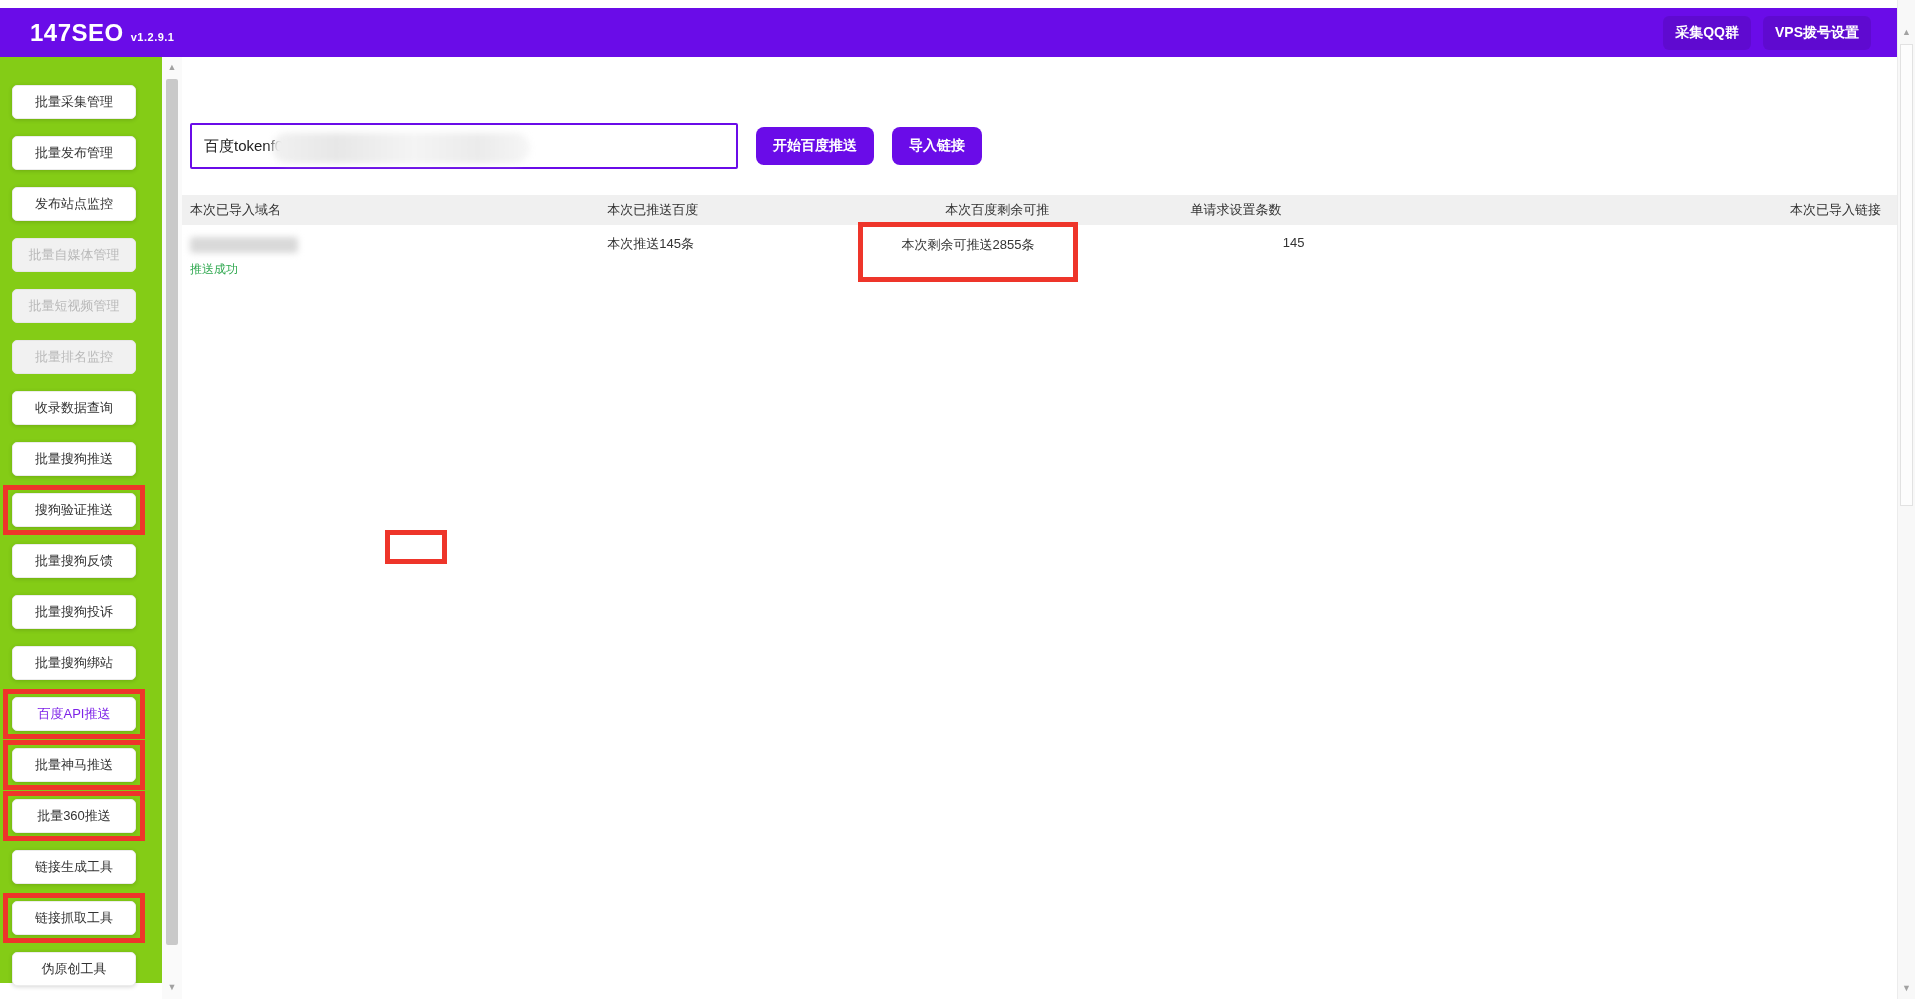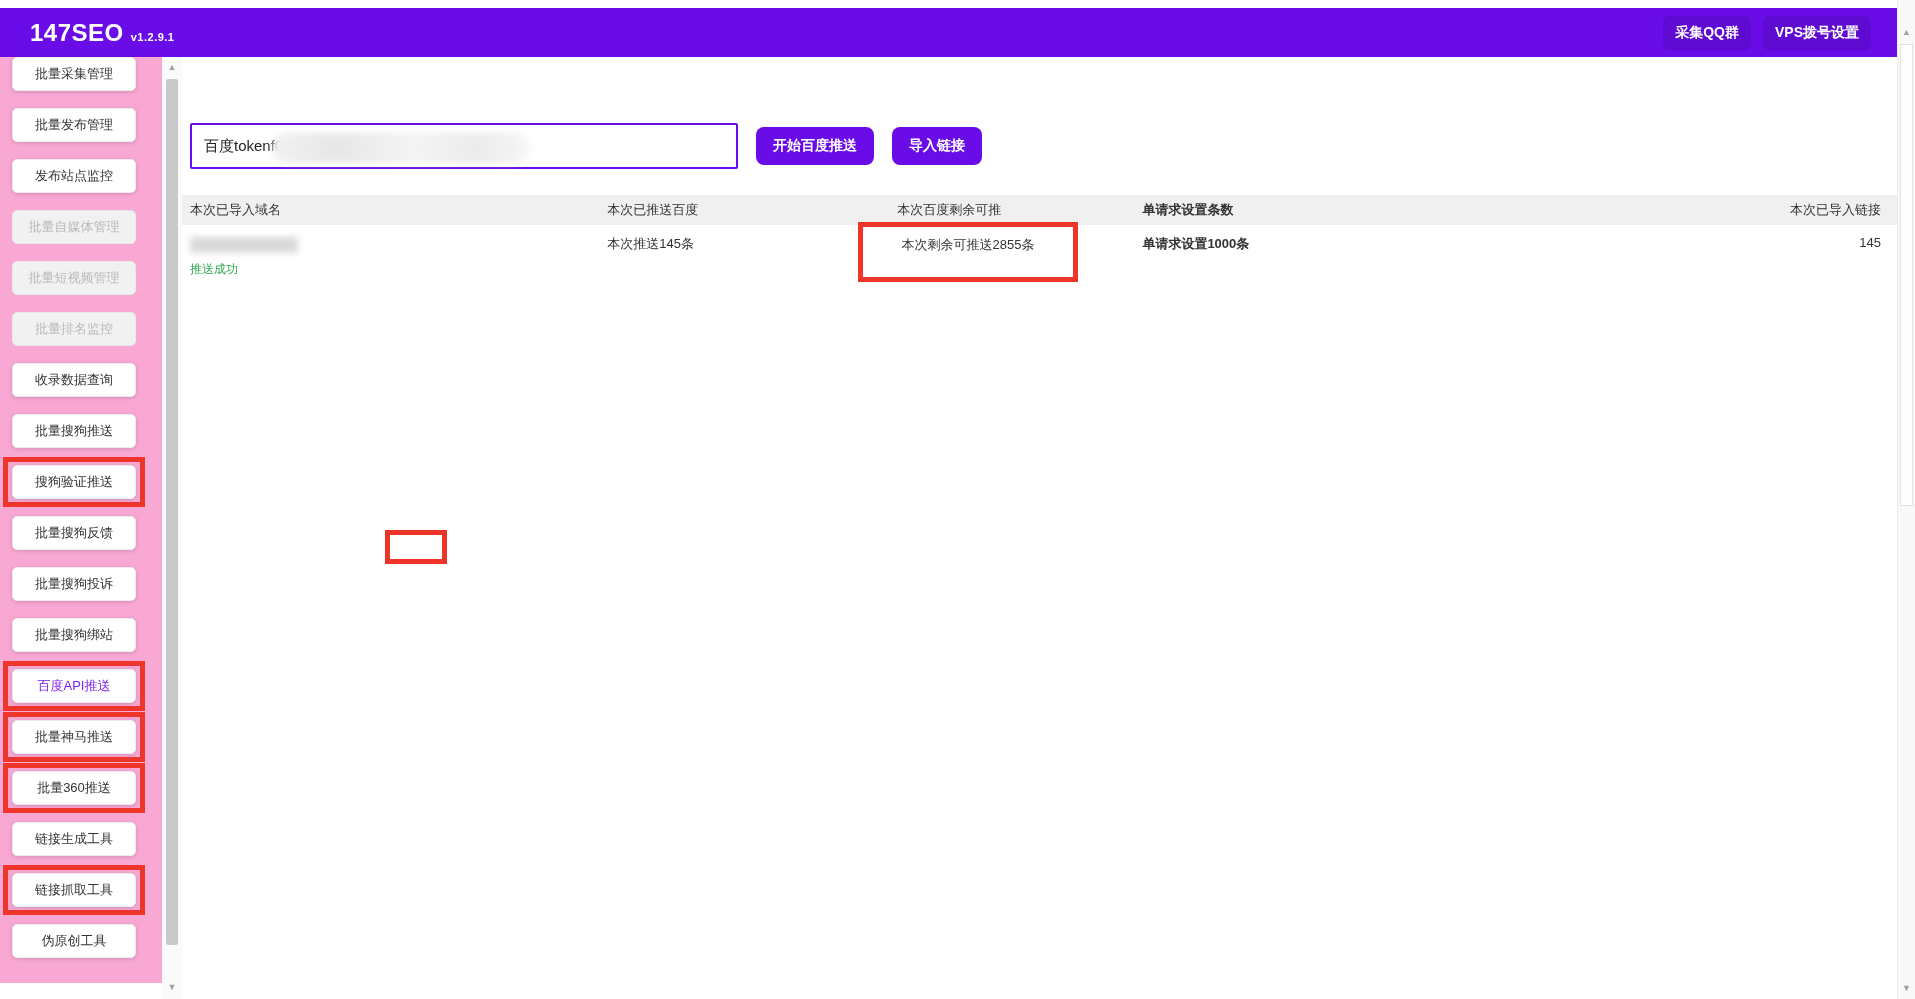--- a/index.html
+++ b/index.html
@@ -11,21 +11,21 @@
   html,body{width:1915px;height:999px;overflow:hidden;background:#fff;position:relative;}
 
   
   .topbar{position:absolute;top:8px;left:0;width:1897px;height:49px;background:var(--accent);display:flex;align-items:center;}
   .brand{margin-left:30px;color:#fff;font-size:24px;font-weight:bold;letter-spacing:.5px;display:flex;align-items:baseline;text-align:center;}
   .version{font-size:11px;margin-left:7px;font-weight:bold;}
   .top-links{margin-left:auto;margin-right:26px;display:flex;gap:12px;}
   .top-link{color:#fff;font-size:14px;font-weight:bold;padding:8px 12px;background:rgba(0,0,0,.10);border-radius:6px;cursor:pointer;white-space:nowrap;}
 
   
-  .sidebar{position:absolute;left:0;top:57px;width:162px;bottom:16px;background:#f9a8d4;overflow:visible;}
+  .sidebar{position:absolute;left:0;top:57px;width:162px;bottom:16px;padding-top:28px;background:#84cc16;overflow:visible;}
   .sb-item{position:relative;width:124px;height:34px;margin:0 0 17px 12px;background:#fff;border:1px solid #ececec;border-radius:5px;
     box-shadow:0 1px 4px rgba(0,0,0,.16);display:flex;align-items:center;justify-content:center;
     font-size:13px;color:#333;cursor:pointer;white-space:nowrap;}
   .sb-item.disabled{background:#f1f1f1;color:#b9b9b9;border-color:#e7e7e7;box-shadow:none;cursor:default;}
   .sb-item.active{color:#7d22e8;}
   .sb-item.hl::after{content:"";position:absolute;left:-10px;right:-10px;top:-9px;bottom:-9px;border:5px solid var(--red);pointer-events:none;}
 
   
   .sb-scroll{position:absolute;left:162px;top:57px;bottom:0;width:20px;background:#fafafa;}
   .sb-scroll .thumb{position:absolute;left:4px;right:4px;top:22px;height:866px;background:#c9c9c9;border-radius:2px;}
@@ -44,22 +44,22 @@
   .token-box input{border:none;outline:none;width:100%;height:100%;padding:0 12px;font-size:15px;color:#222;background:transparent;}
   .token-redact{position:absolute;left:80px;top:8px;width:258px;height:30px;border-radius:15px;
     background:linear-gradient(90deg,#f1f1f1,#e7e7e7 25%,#f4f4f4 55%,#ebebeb 80%,#f6f6f6);filter:blur(3px);pointer-events:none;}
   .btn{margin-left:18px;background:var(--accent);color:#fff;font-size:14px;font-weight:bold;padding:10px 17px;border:none;border-radius:8px;cursor:pointer;white-space:nowrap;}
 
   .table{position:absolute;top:138px;left:0;right:0;}
   .thead{display:flex;align-items:center;height:30px;background:#f0f0f0;font-size:13px;color:#333;}
   .trow{display:flex;padding-top:10px;font-size:13px;color:#333;position:relative;}
   .c1{width:24.8%;padding-left:8px;}
   .c2{width:16.9%;}
-  .c3{width:14.3%;}
-  .c4{flex:1;font-weight:bold;}
+  .c3{width:14.3%;margin-left:48px;}
+  .c4{flex:1;}
   .c5{width:130px;text-align:right;padding-right:16px;}
   .domain-redact{width:108px;height:16px;background:#d9d9d9;border-radius:3px;filter:blur(3px);margin-top:2px;}
   .push-status{font-size:12px;color:var(--green);margin-top:8px;}
   .cell-ring{position:absolute;left:676px;top:27px;width:220px;height:60px;border:5px solid var(--red);
     display:flex;justify-content:center;align-items:flex-start;padding-top:9px;font-size:13px;color:#333;background:transparent;}
 
   .annotation{position:absolute;left:203px;top:473px;border:5px solid var(--red);padding:11px 26px 13px;text-align:center;background:#fff;}
   .annotation .line{font-size:30px;line-height:43px;color:var(--red);font-weight:500;letter-spacing:1px;white-space:nowrap;}
 </style>
 </head>
@@ -159,21 +159,20 @@
       <div class="c5">本次已导入链接</div>
     </div>
 
     <div class="trow">
       <div class="c1">
         <div class="domain-redact"></div>
         <div class="push-status">推送成功</div>
       </div>
       <div class="c2">本次推送145条</div>
       <div class="c3"></div>
-      <div class="c4">单请求设置1000条</div>
       <div class="c5">145</div>
     </div>
 
     <div class="cell-ring">本次剩余可推送2855条</div>
   </div>
 
   <div class="annotation">
   </div>
 </div>
 

